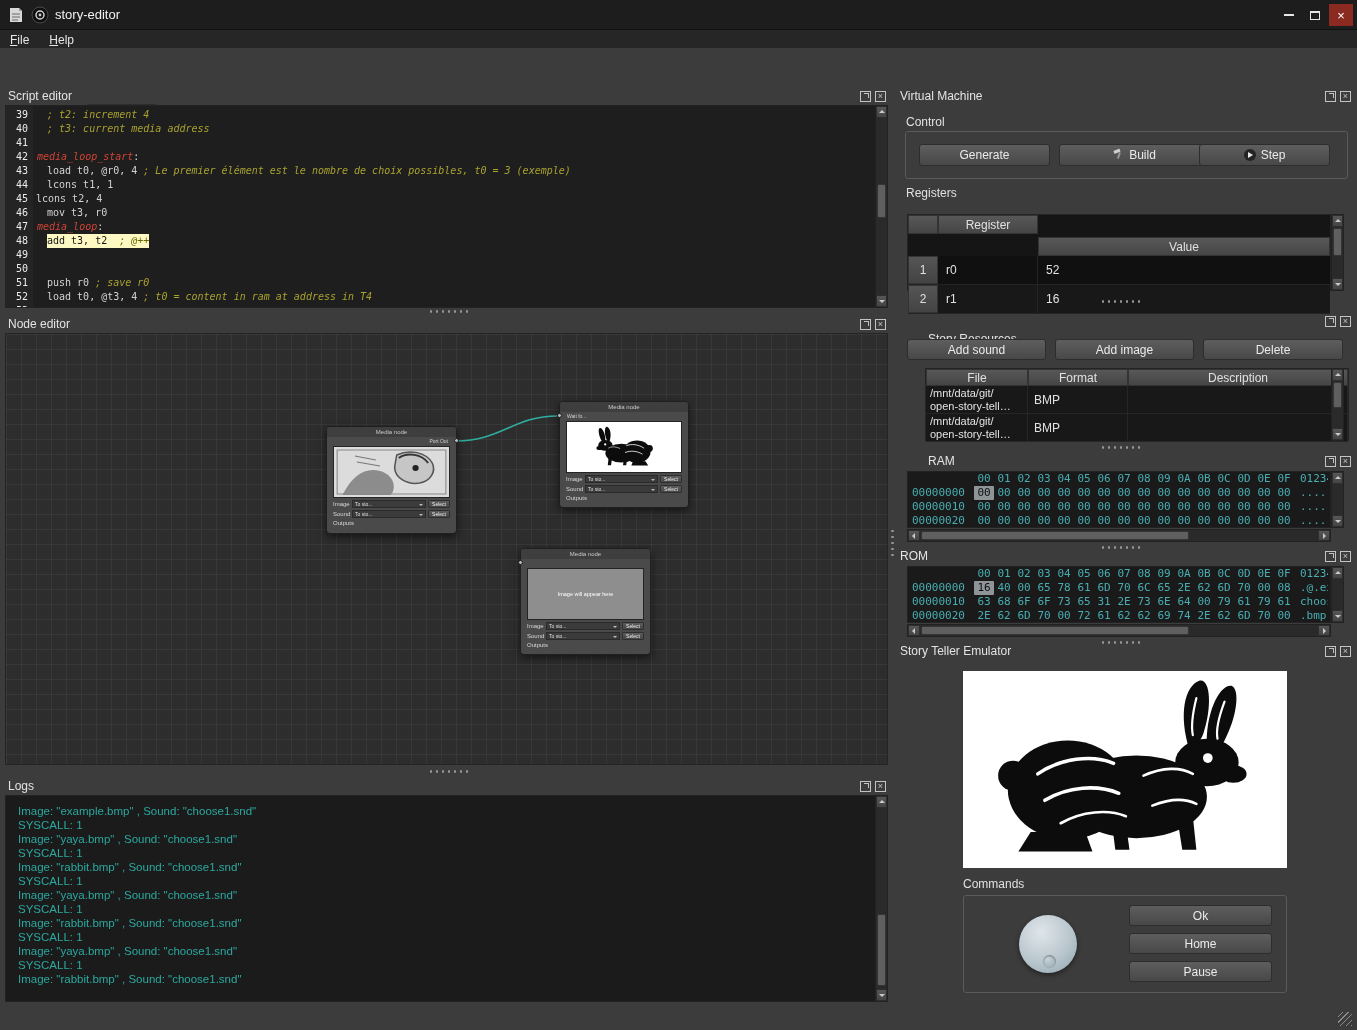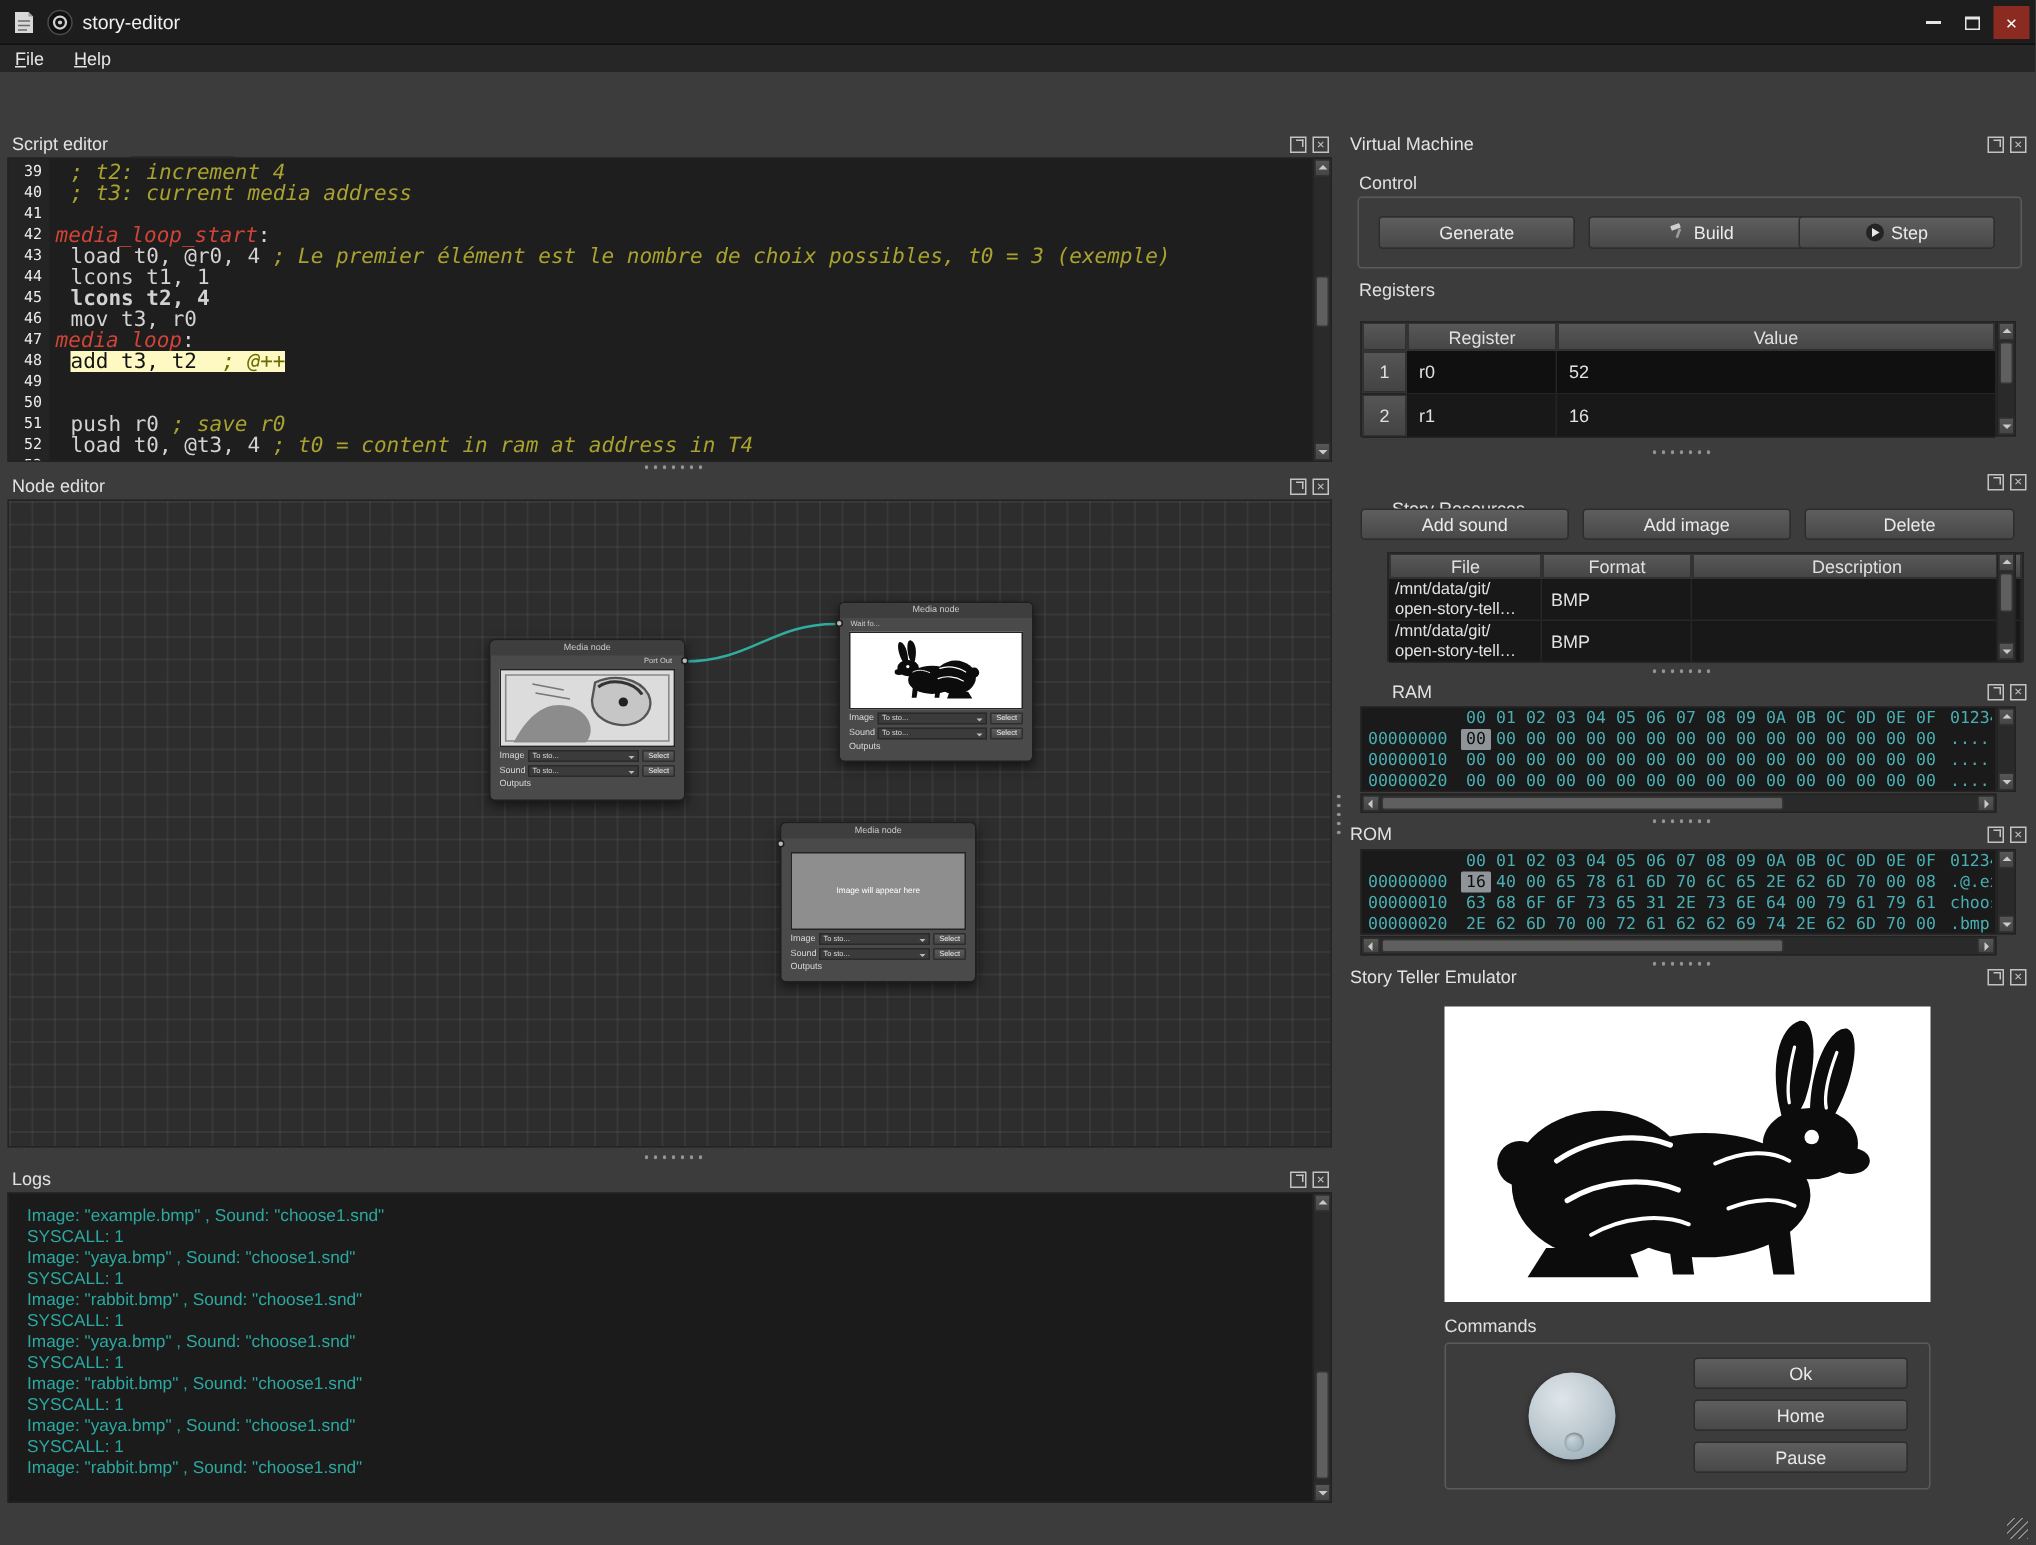--- a/index.html
+++ b/index.html
@@ -56,21 +56,21 @@
   .left::after{ border-right-color:#cacaca; margin-left:-2px; }
   .right::after{ border-left-color:#cacaca; margin-left:2px; }
   .sb-thumb { position:absolute; background:#5f5f5f; border:1px solid #353535; border-radius:2px; }
   .vscroll .sb-thumb{ left:1px; right:1px; } .hscroll .sb-thumb{ top:1px; bottom:1px; }
 
   
   .code-widget { position:absolute; left:5px; top:105px; width:883px; height:203px; background:#1e1e1e; border:1px solid #222; display:flex; overflow:hidden; }
   .gutter { width:27px; background:#242424; padding-top:2px; }
   .ln { height:14px; line-height:14px; font-family:"DejaVu Sans Mono",monospace; font-size:10px; color:#ececec; text-align:right; padding-right:5px;padding-left:10px; }
   .code-col { flex:1; padding-top:2px; overflow:hidden; }
-  .code-line { height:14px; line-height:14px; white-space:pre; font-family:"DejaVu Sans Mono",monospace; font-size:14px; }
+  .code-line { height:14px; line-height:14px; white-space:pre; font-family:"DejaVu Sans Mono",monospace; font-size:10px; }
   .line-inner { display:inline-block; }
   .seg-comment { color:#a9a22f; font-style:italic; }
   .seg-label { color:#cf4436; font-style:italic; }
   .seg-code { color:#d2d2d2; }
   .line-inner.hl { background:#fef9c3; }
   .line-inner.hl .seg-code { color:#151515; }
   .line-inner.hl .seg-comment { color:#6b6b00; }
 
   
   .canvas { position:absolute; left:5px; top:333px; width:883px; height:432px; background-color:#2d2d2d; border:1px solid #242424;
@@ -208,21 +208,21 @@
         <div class="ln">52</div>
         <div class="ln">53</div>
       </div>
     <div class="code-col">
         <div class="code-line"><span class="line-inner" style="margin-left: 14px;"><span class="seg-comment">; t2: increment 4</span></span></div>
         <div class="code-line"><span class="line-inner" style="margin-left: 14px;"><span class="seg-comment">; t3: current media address</span></span></div>
         <div class="code-line"><span class="line-inner" style="margin-left: 4px;"></span></div>
         <div class="code-line"><span class="line-inner" style="margin-left: 4px;"><span class="seg-label">media_loop_start</span><span class="seg-code">:</span></span></div>
         <div class="code-line"><span class="line-inner" style="margin-left: 14px;"><span class="seg-code">load t0, @r0, 4 </span><span class="seg-comment">; Le premier élément est le nombre de choix possibles, t0 = 3 (exemple)</span></span></div>
         <div class="code-line"><span class="line-inner" style="margin-left: 14px;"><span class="seg-code">lcons t1, 1</span></span></div>
-        <div class="code-line"><span class="line-inner" style="margin-left: 14px; font-weight: bold;"><span class="seg-code">lcons t2, 4</span></span></div>
+        <div class="code-line"><span class="line-inner" style="margin-left: 3px;"><span class="seg-code">lcons t2, 4</span></span></div>
         <div class="code-line"><span class="line-inner" style="margin-left: 14px;"><span class="seg-code">mov t3, r0</span></span></div>
         <div class="code-line"><span class="line-inner" style="margin-left: 4px;"><span class="seg-label">media_loop</span><span class="seg-code">:</span></span></div>
         <div class="code-line"><span class="line-inner hl" style="margin-left: 14px;"><span class="seg-code">add t3, t2  </span><span class="seg-comment">; @++</span></span></div>
         <div class="code-line"><span class="line-inner" style="margin-left: 4px;"></span></div>
         <div class="code-line"><span class="line-inner" style="margin-left: 4px;"></span></div>
         <div class="code-line"><span class="line-inner" style="margin-left: 14px;"><span class="seg-code">push r0 </span><span class="seg-comment">; save r0</span></span></div>
         <div class="code-line"><span class="line-inner" style="margin-left: 14px;"><span class="seg-code">load t0, @t3, 4 </span><span class="seg-comment">; t0 = content in ram at address in T4</span></span></div>
       </div>
   </div>
   <div class="vscroll" style="left:875px;top:105px;height:203px;">
@@ -379,21 +379,21 @@
   </button>
   <button class="qbtn" style="left:1199px;top:144px;width:131px;height:22px;">
     <span class="step-ico"></span>
     <span>Step</span>
   </button>
   <div class="side-label" style="left:906px;top:186px;">Registers</div>
   <div class="qtable" style="left:907px;top:214px;width:424px;height:77px;">
     <div class="t-head">
       <span class="th" style="width:30px;height:19px;"></span>
       <span class="th" style="width:100px;height:19px;">Register</span>
-      <span class="th" style="flex:1;height:19px;">Value</span>
+      <span class="th" style="flex:1;height:19px;margin-top:22px;">Value</span>
     </div>
     <div>
         <div class="reg-row first">
           <div class="reg-num">1</div>
           <div class="reg-cell reg-name">r0</div>
           <div class="reg-cell reg-val">52</div>
         </div>
         <div class="reg-row">
           <div class="reg-num">2</div>
           <div class="reg-cell reg-name">r1</div>

